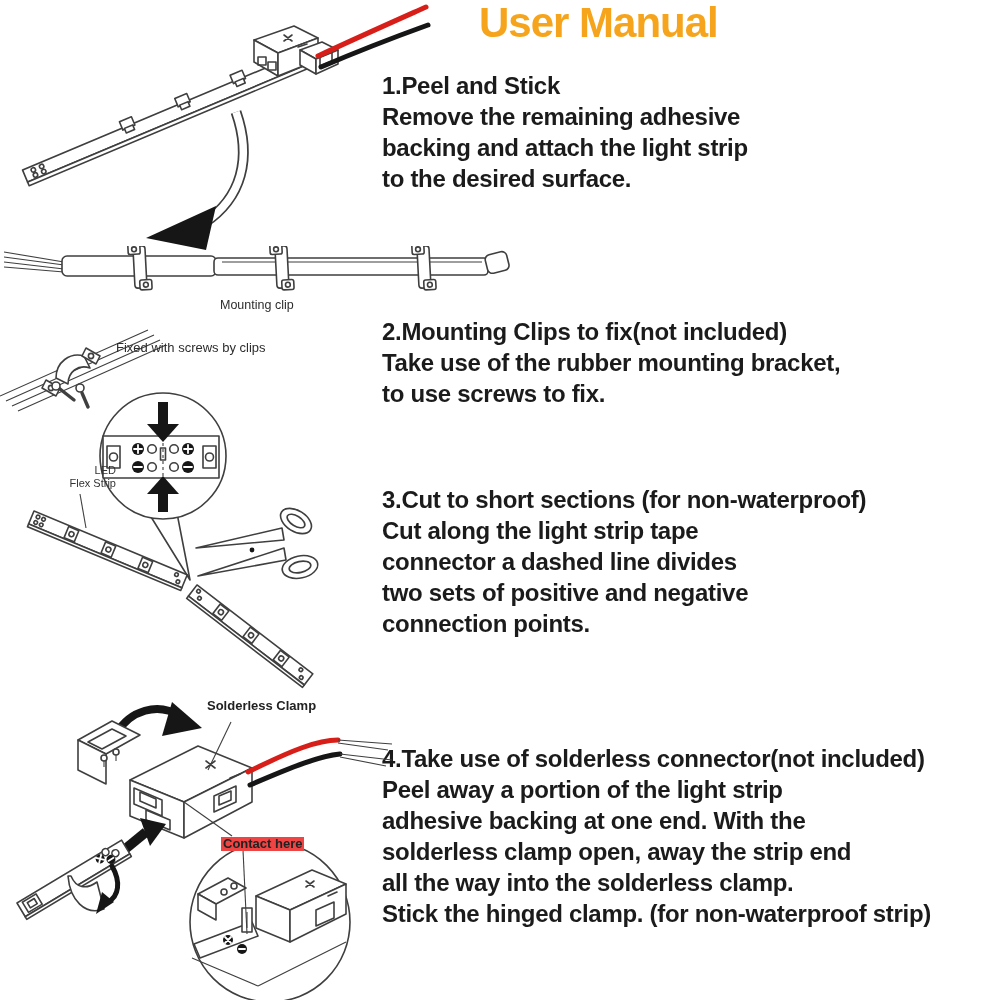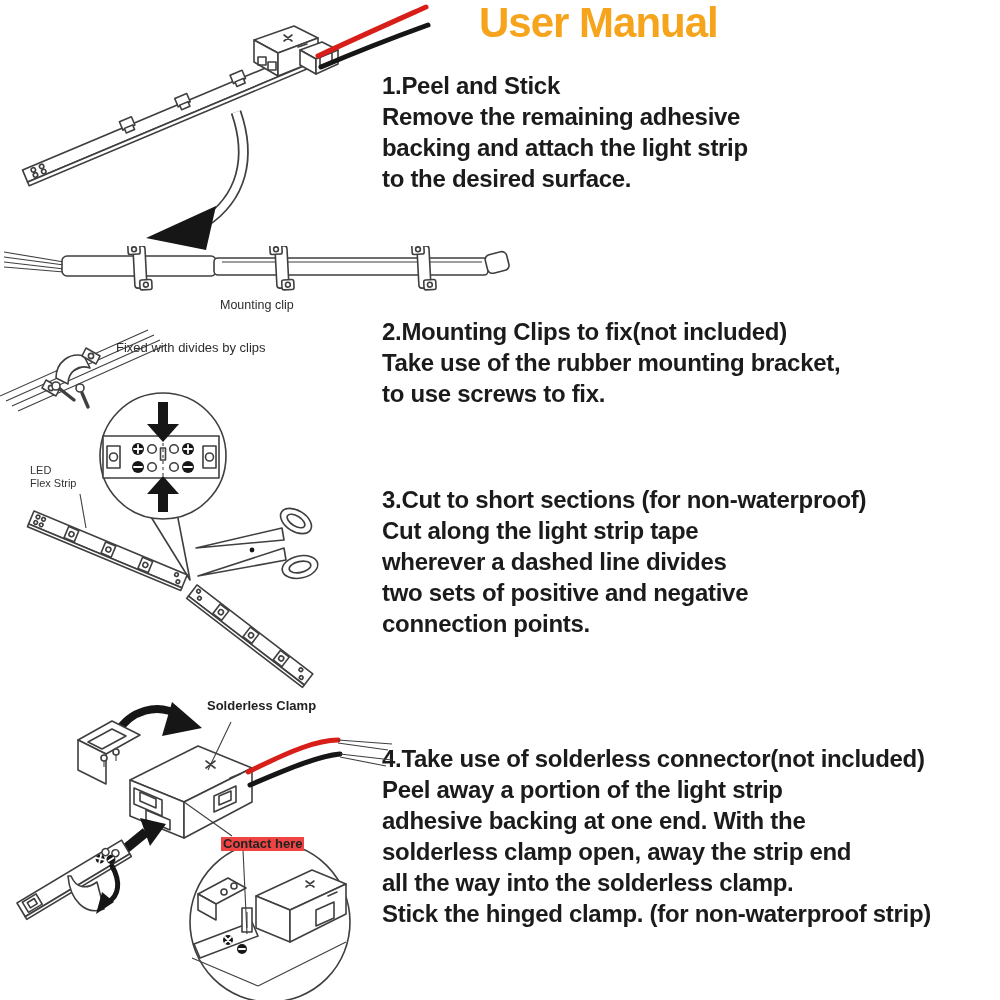--- a/index.html
+++ b/index.html
@@ -6,21 +6,21 @@
   .page{position:relative;width:1000px;height:1000px;background:#ffffff;overflow:hidden;
         font-family:"Liberation Sans","DejaVu Sans",sans-serif;border-radius:26px;}
   .page-title{position:absolute;left:479px;top:0px;font-size:42px;line-height:46px;
         font-weight:700;color:#F5A41C;letter-spacing:-1px;white-space:nowrap;}
   .step{position:absolute;left:382px;color:#1b1b1b;font-weight:700;font-size:24px;
         line-height:31px;letter-spacing:-0.3px;white-space:nowrap;}
   .step1{top:70px;} .step2{top:316px;} .step3{top:484px;} .step4{top:743px;}
   .art{position:absolute;}
   .art-label{position:absolute;color:#2d2d2d;font-size:12.5px;line-height:14px;white-space:nowrap;}
   .art-label.bold{font-weight:700;font-size:13px;color:#222;}
-  .led-label{left:30px;top:464px;width:86px;text-align:left;font-size:11px;line-height:13px;color:#333;}
+  .led-label{left:30px;top:464px;width:86px;text-align:right;font-size:11px;line-height:13px;color:#333;}
   .mounting-label{left:220px;top:298px;}
   .screws-label{left:116px;top:341px;font-size:13px;}
   .solderless-label{left:207px;top:699px;}
   .contact-label{left:221px;top:837px;background:#ef4444;padding:0 2px;}
   
   .ln{stroke:#3f3f3f;stroke-width:1.6;fill:none;stroke-linejoin:round;stroke-linecap:round;}
   .wf{fill:#ffffff;}
   .blk{fill:#161616;stroke:none;}
   .thin{stroke:#3f3f3f;stroke-width:1.1;fill:none;}
   .red5{stroke:#D81E18;stroke-width:5;fill:none;stroke-linecap:round;}
@@ -47,21 +47,21 @@
 
   <div class="step step2">
     <div>2.Mounting Clips to fix(not included)</div>
     <div>Take use of the rubber mounting bracket,</div>
     <div>to use screws to fix.</div>
   </div>
 
   <div class="step step3">
     <div>3.Cut to short sections (for non-waterproof)</div>
     <div>Cut along the light strip tape</div>
-    <div>wherever a dashed line divides</div>
+    <div>connector a dashed line divides</div>
     <div>two sets of positive and negative</div>
     <div>connection points.</div>
   </div>
 
   <div class="step step4">
     <div>4.Take use of solderless connector(not included)</div>
     <div>Peel away a portion of the light strip</div>
     <div>adhesive backing at one end. With the</div>
     <div>solderless clamp open, away the strip end</div>
     <div>all the way into the solderless clamp.</div>
@@ -156,21 +156,21 @@
       <polygon class="ln wf" points="86,34 100,42 96,50 82,42"></polygon>
         <circle class="ln wf" cx="91" cy="42" r="2.6"></circle>
     </g>
     <g>
       <circle class="ln wf" cx="56" cy="72" r="4"></circle>
       <path class="ln" style="stroke-width:3.4" d="M60,75 L74,86"></path>
       <circle class="ln wf" cx="80" cy="74" r="4"></circle>
       <path class="ln" style="stroke-width:3.4" d="M82,79 L88,93"></path>
     </g>
   </svg>
-  <div class="art-label screws-label">Fixed with divides by clips</div>
+  <div class="art-label screws-label">Fixed with screws by clips</div>
 
   <svg class="art" style="left:0;top:390px;" width="360" height="300" viewBox="0 0 360 300">
     <polygon class="ln wf" points="148,122 176,118 190,190"></polygon>
     <circle class="ln wf" cx="163" cy="66" r="63"></circle>
     <g>
       <rect class="ln wf" x="103" y="46" width="116" height="42"></rect>
       <rect class="ln wf" x="107" y="56" width="13" height="22"></rect>
         <circle class="ln" cx="113.5" cy="67" r="4"></circle>
       <rect class="ln wf" x="203" y="56" width="13" height="22"></rect>
         <circle class="ln" cx="209.5" cy="67" r="4"></circle>

